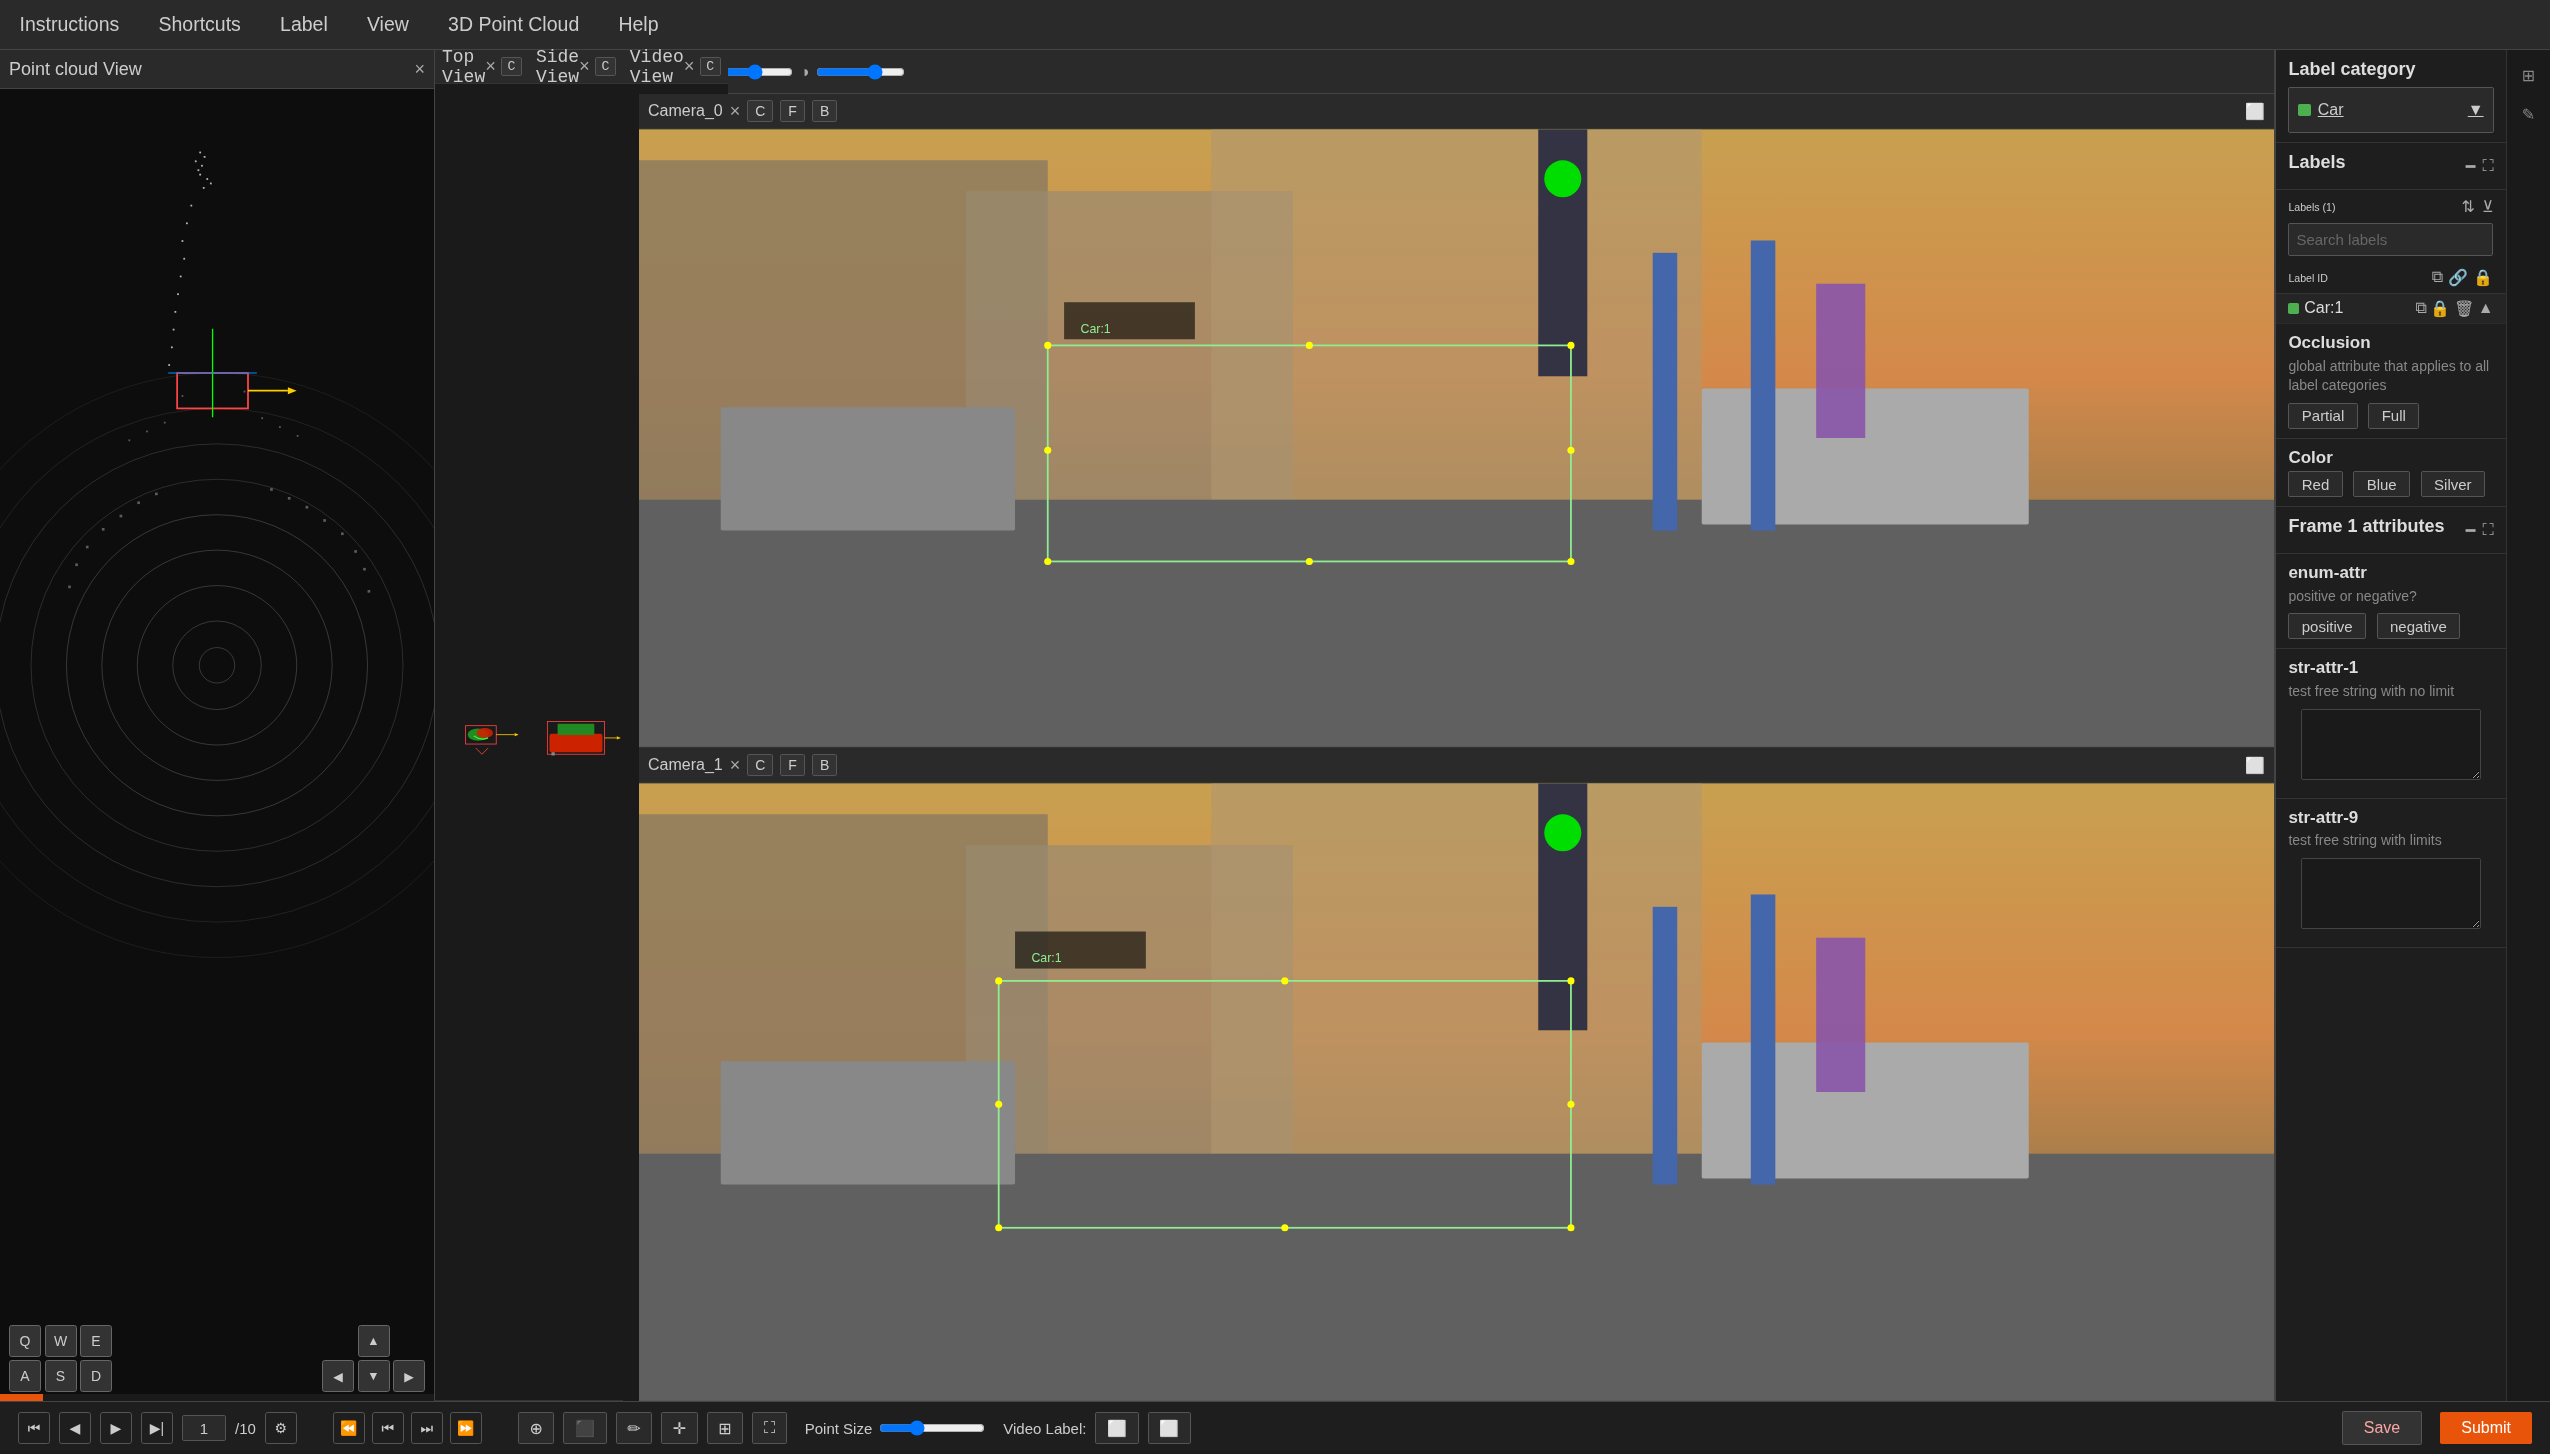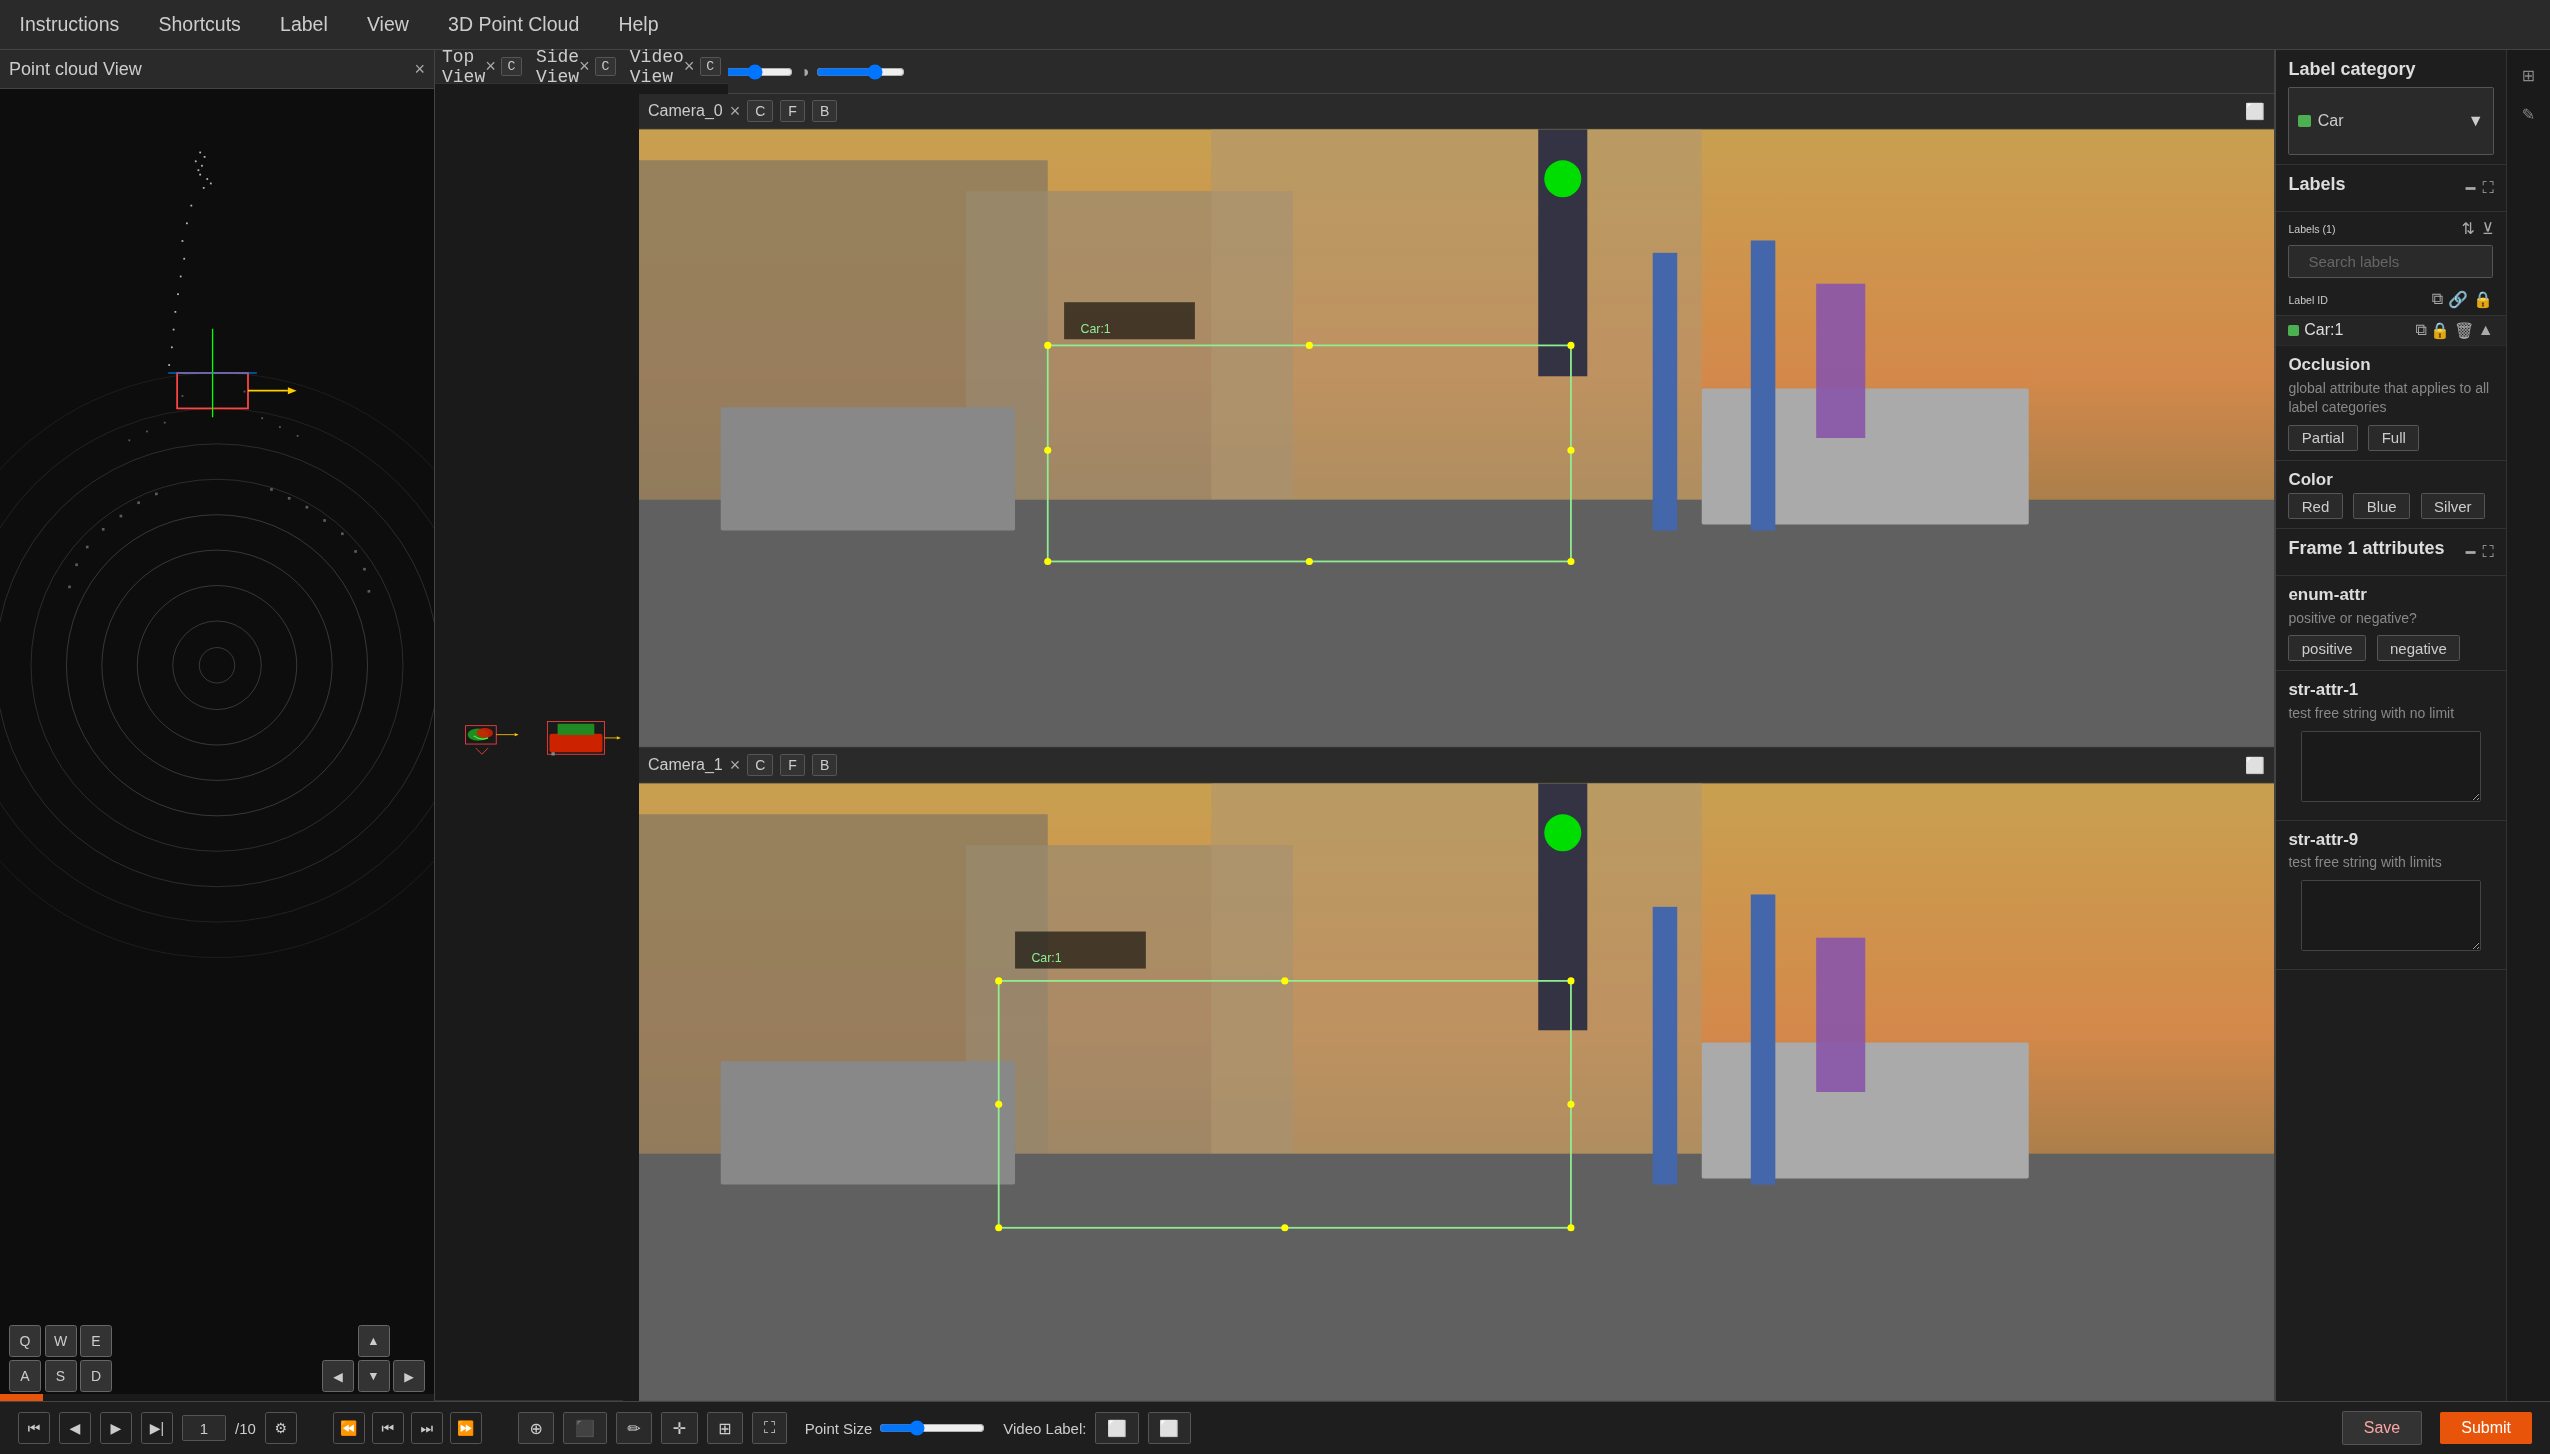--- a/index.html
+++ b/index.html
@@ -106,40 +106,40 @@
       padding-bottom: 18px;
     }
     .right-section {
       padding: 9px 12.4px; border-bottom: 0.9px solid #333;
     }
     .section-title {
       font-size: 18px; color: #ddd; margin-bottom: 7px; font-weight: bold;
     }
     .label-category-dropdown {
       width: 100%; background: #2a2a2a; border: 0.9px solid #555; color: #ccc;
-      padding: 24px 9px; font-size: 16px; display: flex; align-items: center;
-      justify-content: space-between; cursor: pointer; border-radius: 1.8px;
+      padding: 13px 9px; font-size: 16px; display: flex; align-items: center;
+      justify-content: space-between; cursor: pointer; border-radius: 1.8px; text-decoration: underline;
     }
     .cat-color { width: 12.4px; height: 12.4px; background: #4caf50; border-radius: 1.8px; display: inline-block; margin-right: 7px; }
     
     .labels-header {
       display: flex; align-items: center; justify-content: space-between;
       padding: 9px 12.4px; border-bottom: 0.9px solid #333;
     }
     .labels-actions { display: flex; gap: 7px; }
     .icon-btn { cursor: pointer; color: #aaa; font-size: 16px; }
     
     .labels-count-row {
       display: flex; align-items: center; justify-content: space-between;
       padding: 7px 12.4px;
     }
     .search-input {
       width: calc(100% - 25px); margin: 0 12.4px 7px;
       background: #2a2a2a; border: 0.9px solid #555; color: #ccc;
-      padding: 7px 19px; font-size: 15px; border-radius: 1.8px;
+      padding: 7px 7px; font-size: 15px; border-radius: 1.8px;
     }
     .search-input::placeholder { color: #666; }
     
     .label-id-header {
       display: flex; align-items: center; justify-content: space-between;
       padding: 5.3px 12.4px; border-bottom: 0.9px solid #333;
     }
     .label-row {
       display: flex; align-items: center; gap: 5.3px;
       padding: 5.3px 12.4px; background: #252525; border-bottom: 0.9px solid #2a2a2a;

